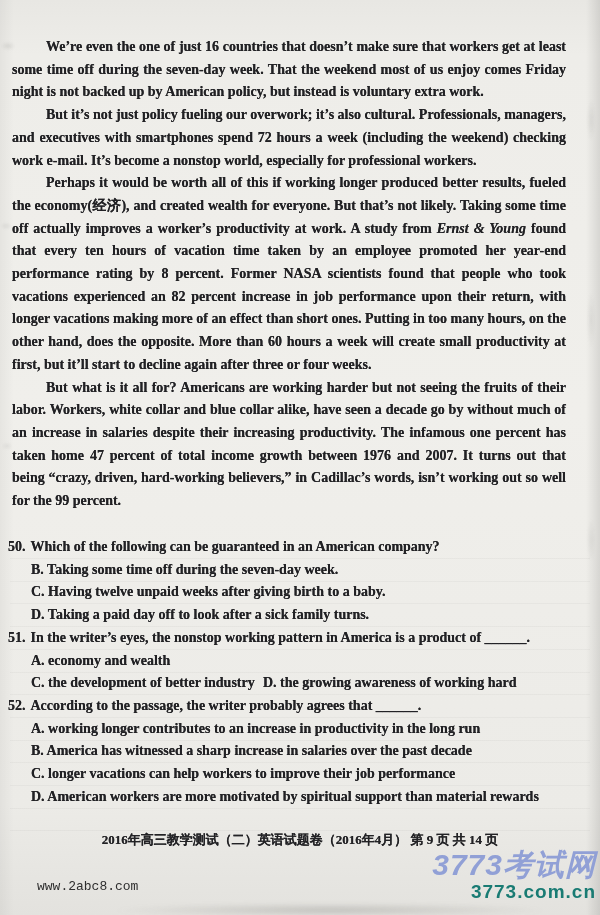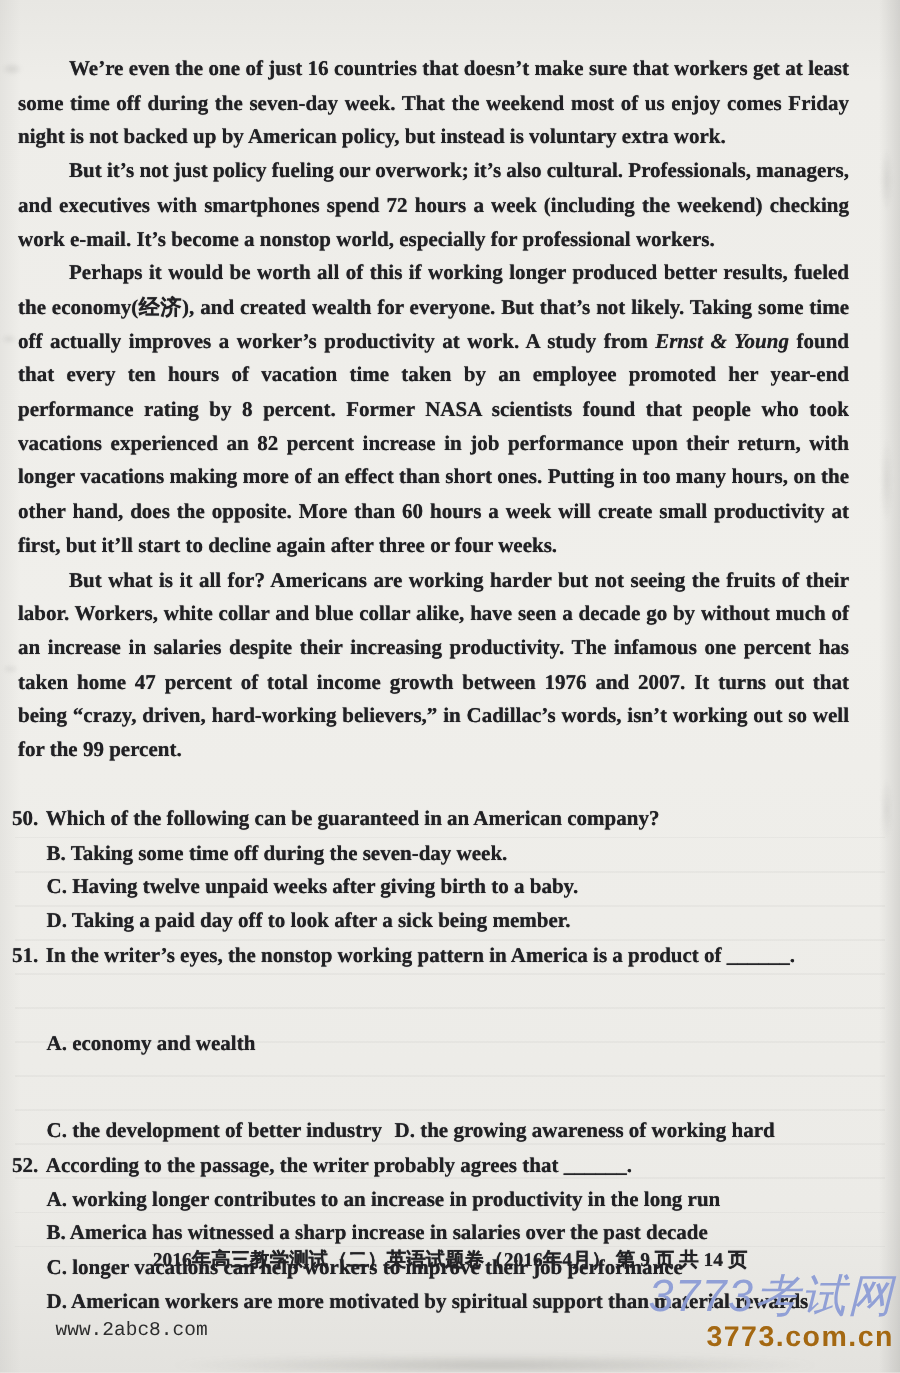--- a/index.html
+++ b/index.html
@@ -29,21 +29,21 @@
   .questions {
     position: absolute;
     top: 536px; left: 8px; width: 551px;
     font-size: 14px; font-weight: 700;
     line-height: 22.7px;
     color: #212124;
     text-shadow: 0 0 0.5px rgba(33,33,36,0.85);
   }
   .q-stem .num { margin-right: 5px; }
   .q-opts { padding-left: 23px; }
-  .q-opts .row { display: flex; margin-top: 36px; }
+  .q-opts .row { display: flex; }
   .q-opts .col-a { width: 232px; flex: 0 0 232px; }
   .ruled-bleed {
     position: absolute; left: 10px; right: 10px; top: 558px; height: 276px;
     background: repeating-linear-gradient(180deg,
       rgba(110,110,108,0.06) 0px, rgba(110,110,108,0.06) 1px,
       rgba(0,0,0,0) 1px, rgba(0,0,0,0) 22.7px);
     pointer-events: none;
   }
   .footer-center {
     position: absolute; top: 831px; left: 0; right: 0;
@@ -58,29 +58,29 @@
     font-size: 13px; font-weight: 400;
     color: #2e2e2e;
   }
   .watermark {
     position: absolute; right: 4px; top: 850px;
     text-align: right;
     font-family: "Liberation Sans", sans-serif;
     line-height: 1;
   }
   .wm-title {
-    font-size: 30px; font-weight: 400; font-style: italic;
+    font-size: 30px; font-weight: 700; font-style: italic;
     color: #8d9dd6;
     letter-spacing: 1px;
     opacity: 0.95;
   }
   .wm-url {
     margin-top: 2px;
     font-size: 19px; font-weight: 700;
-    color: #a16207;
+    color: #0f766e;
     letter-spacing: 1px;
     opacity: 0.95;
   }
   .smudge-bottom {
     position: absolute; left: 110px; bottom: 0px; width: 440px; height: 12px;
     background: radial-gradient(ellipse at 50% 60%, rgba(110,110,105,0.28), rgba(0,0,0,0) 70%);
     filter: blur(2px);
     pointer-events: none;
   }
   .ghost-left {
@@ -114,21 +114,21 @@
 
 <div class="ruled-bleed"></div>
 
 <div class="questions">
 
   <div class="q">
     <div class="q-stem"><span class="num">50.</span><span>Which of the following can be guaranteed in an American company?</span></div>
     <div class="q-opts">
       <div class="opt">B. Taking some time off during the seven-day week.</div>
       <div class="opt">C. Having twelve unpaid weeks after giving birth to a baby.</div>
-      <div class="opt">D. Taking a paid day off to look after a sick being member.</div>
+      <div class="opt">D. Taking a paid day off to look after a sick family turns.</div>
     </div>
   </div>
 
   <div class="q">
     <div class="q-stem"><span class="num">51.</span><span>In the writer’s eyes, the nonstop working pattern in America is a product of ______.</span></div>
     <div class="q-opts">
       <div class="row">
         <div class="opt col-a">A. economy and wealth</div>
       </div>
       <div class="row">

